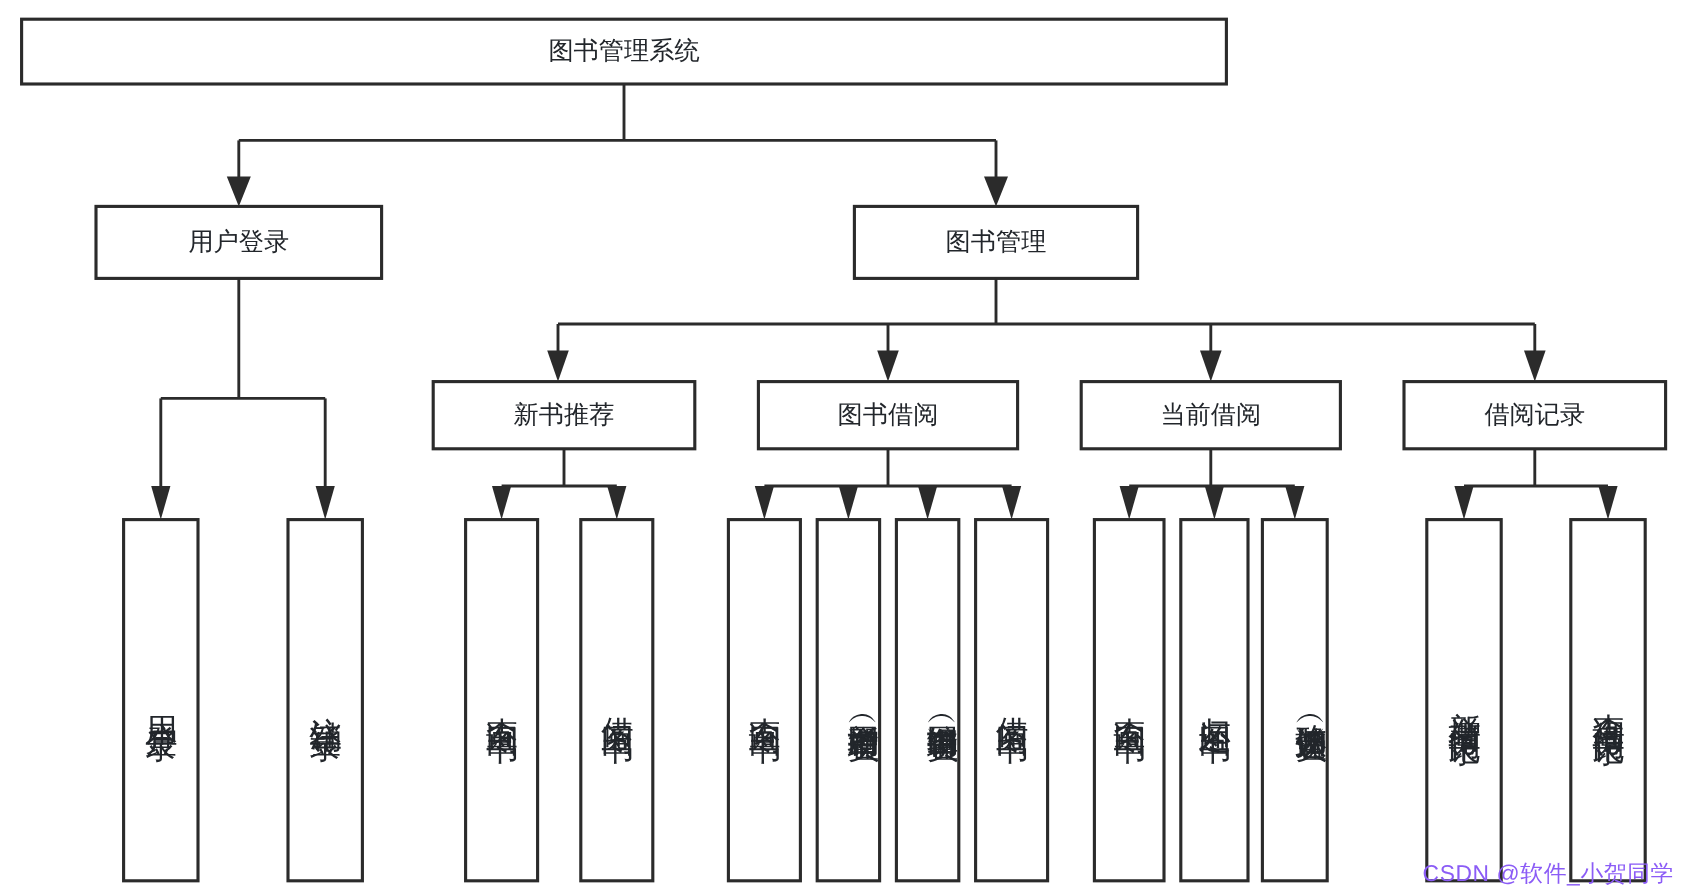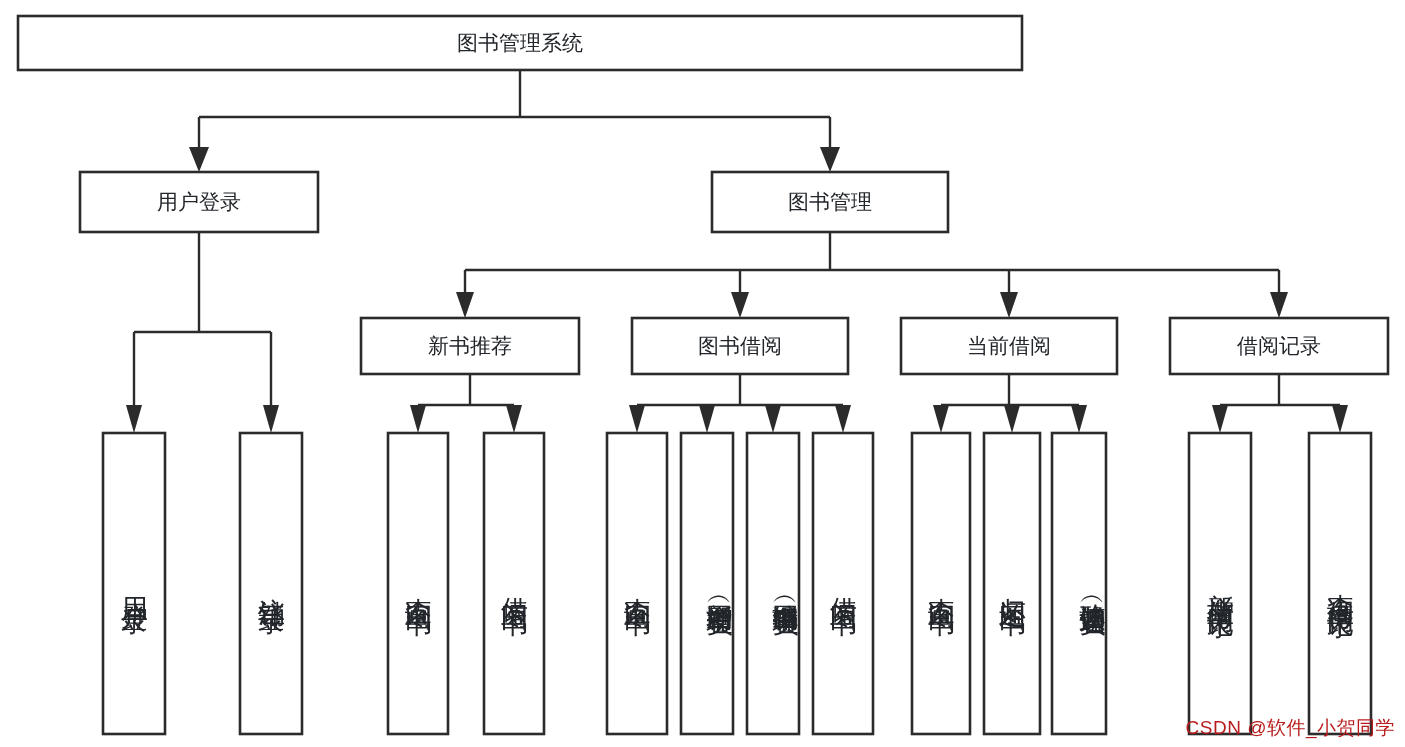--- a/index.html
+++ b/index.html
@@ -61,21 +61,21 @@
     white-space: nowrap;
     pointer-events: none;
     text-align: center;
   }
   .watermark {
     position: absolute;
     right: 10px;
     bottom: 6px;
     font-family: "Liberation Sans", "DejaVu Sans", sans-serif;
     font-size: 19px;
-    color: #b91c1c;
+    color: #8b5cf6;
     letter-spacing: 0.5px;
     white-space: nowrap;
   }
 </style>
 </head>
 <body>
 
 <div id="diagram-root">
 
   <svg class="diagram" viewBox="0 0 1405 747">

